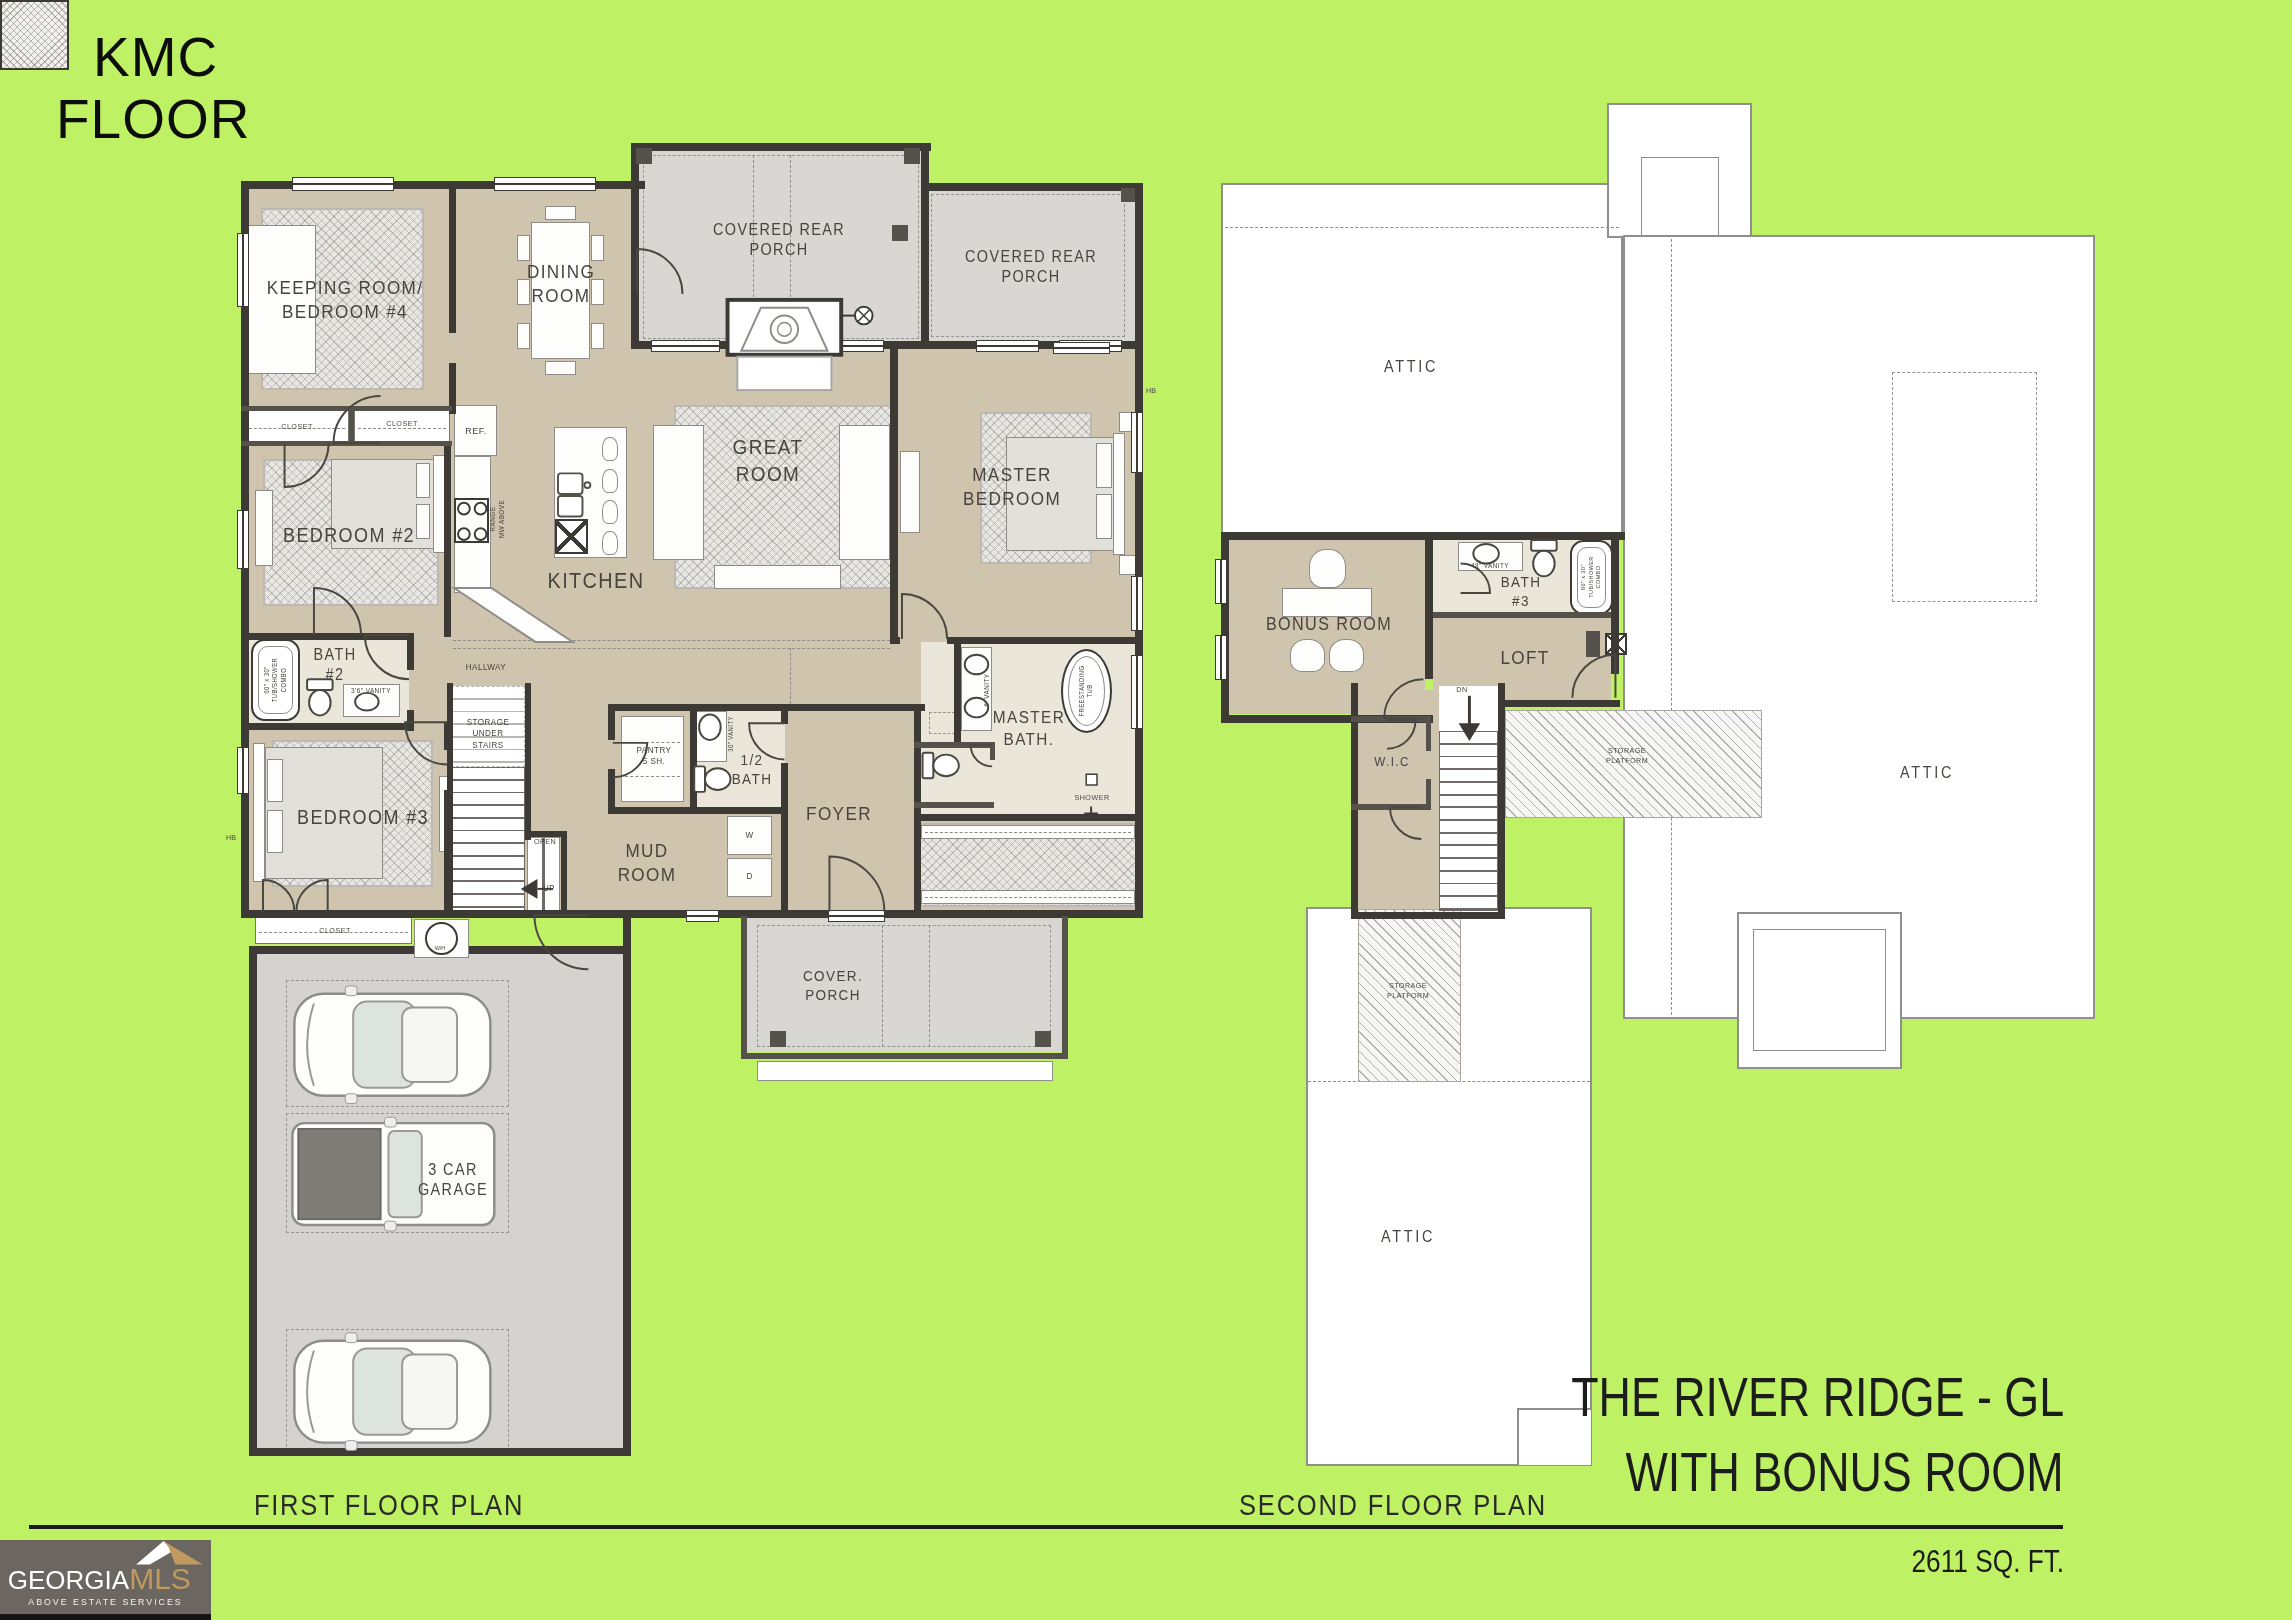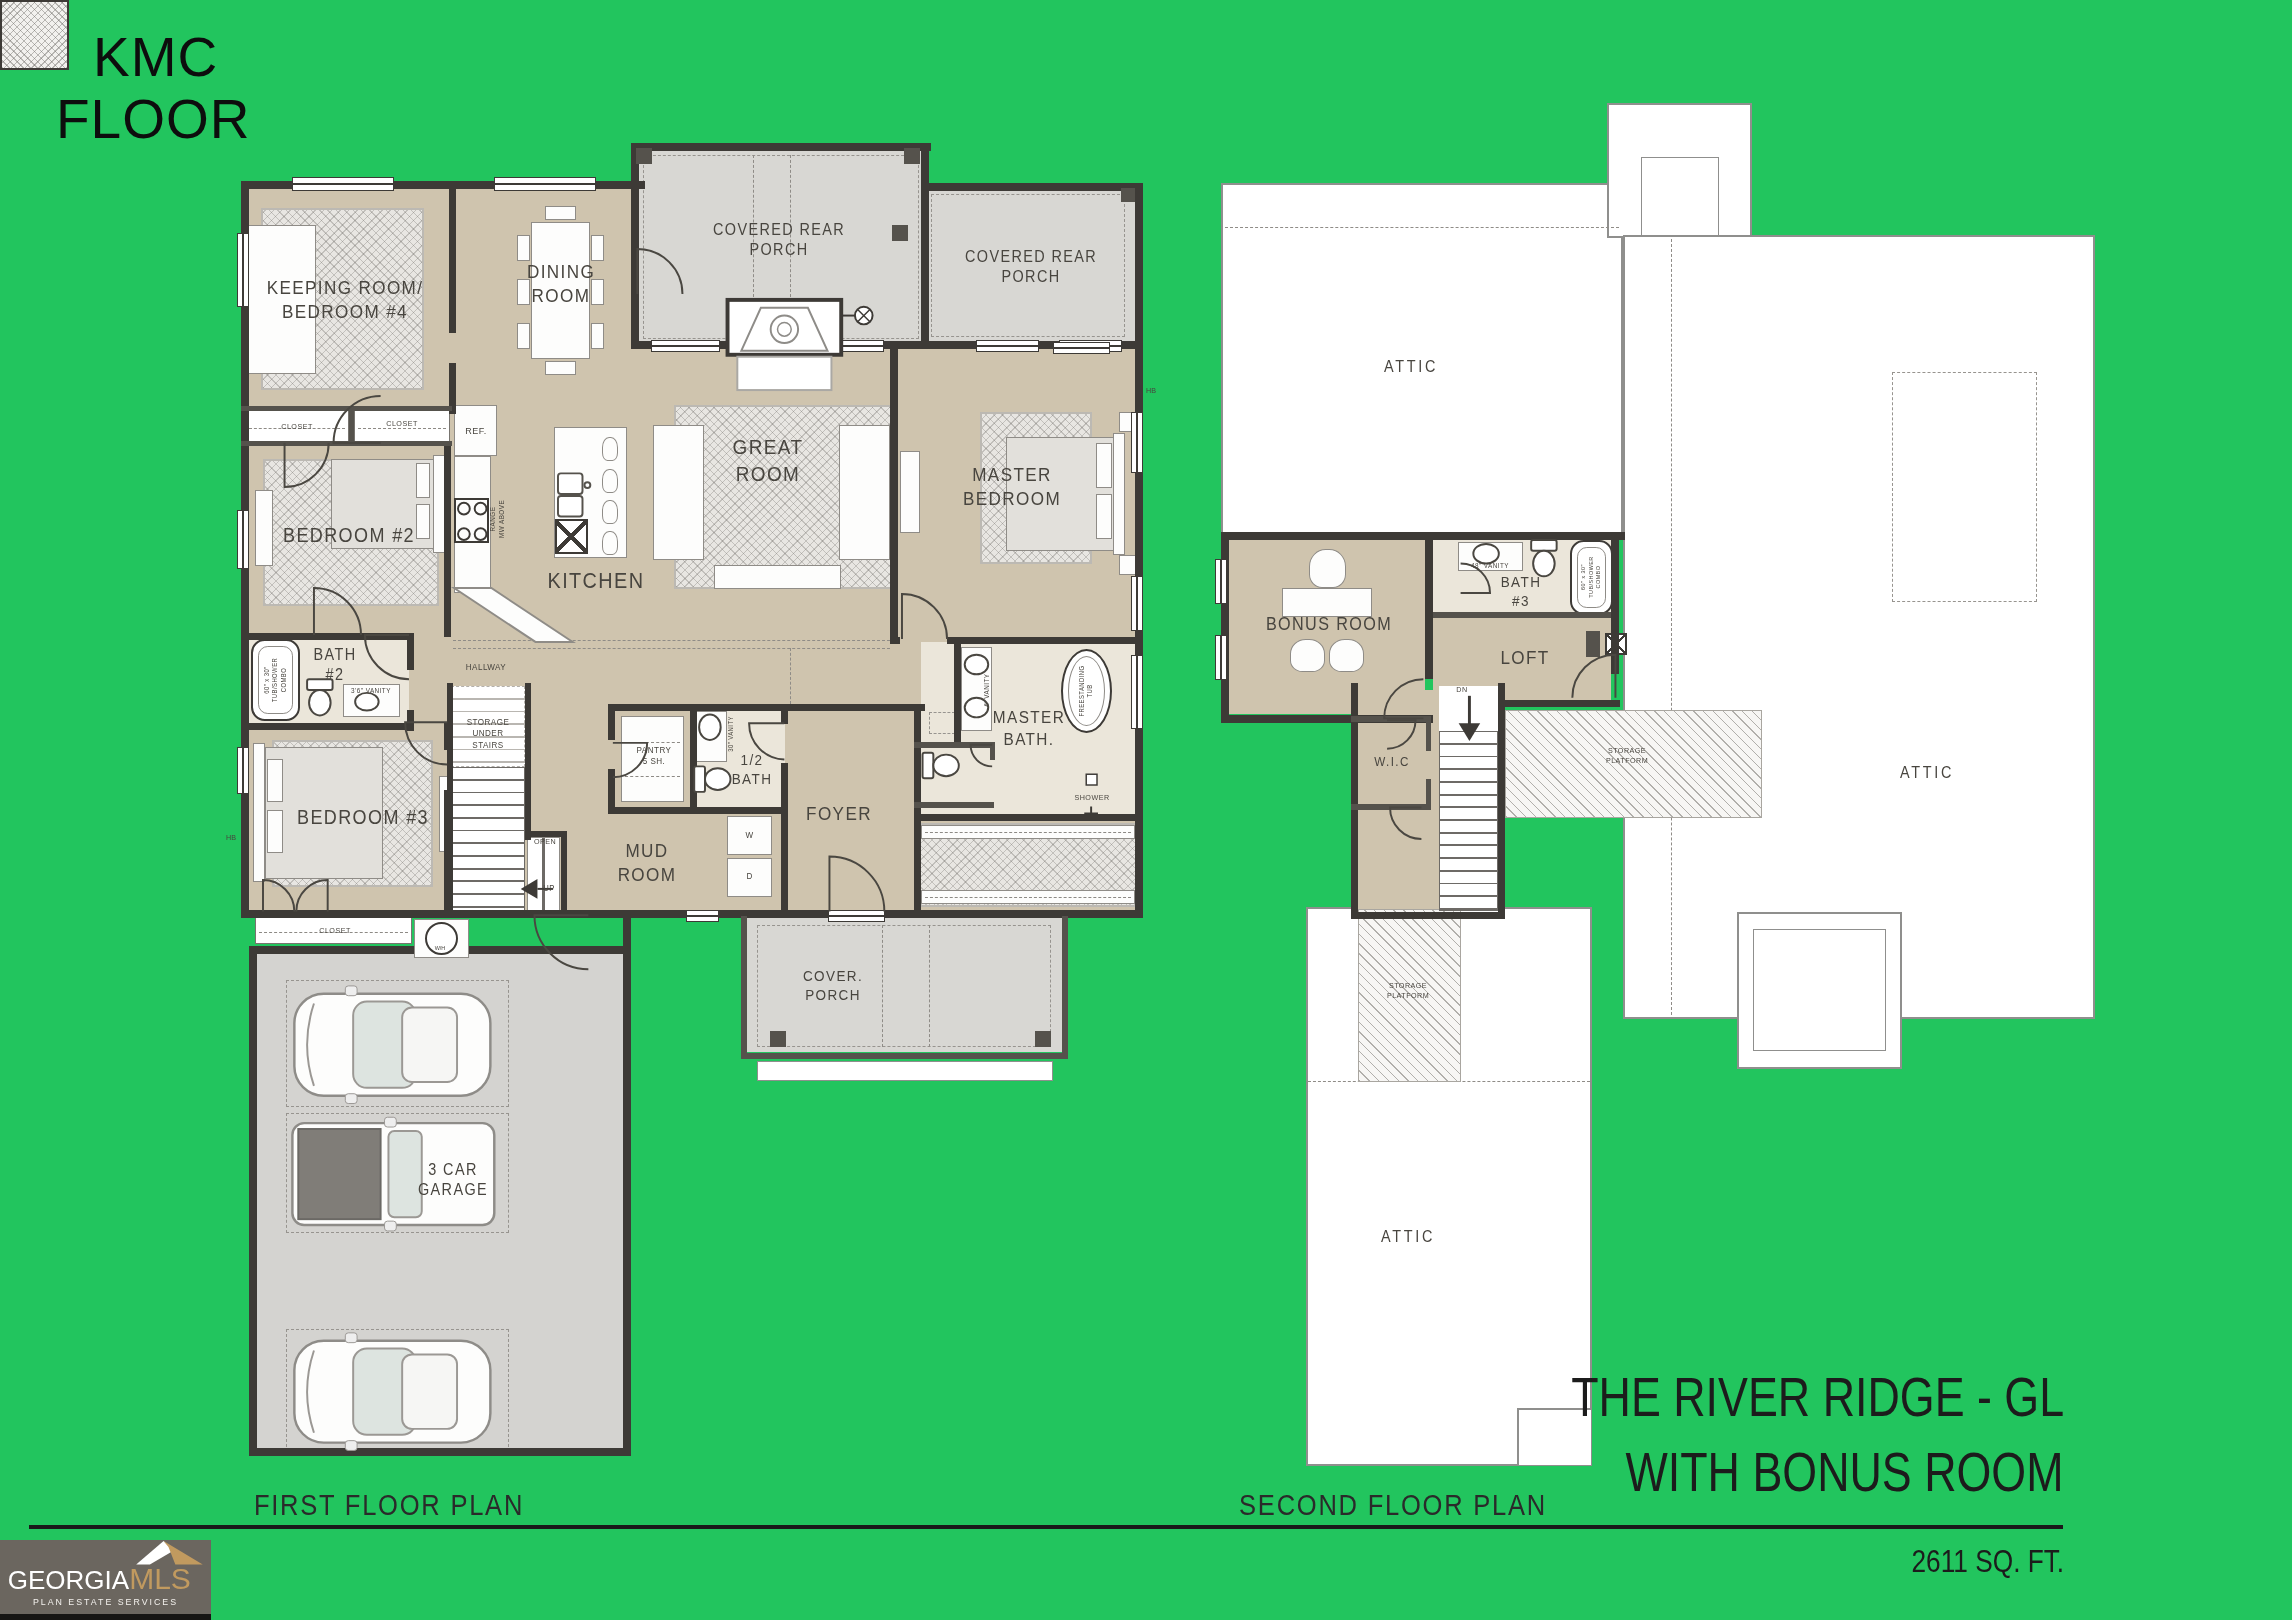--- a/index.html
+++ b/index.html
@@ -1,16 +1,16 @@
 <!DOCTYPE html>
 <html><head>
 <meta charset="utf-8">
 <style>
   html,body{margin:0;padding:0;background:#ffffff;}
-  #sheet{position:relative;width:2293px;height:1620px;background:#22c55e;overflow:hidden;
+  #sheet{position:relative;width:2293px;height:1620px;background:#bef264;overflow:hidden;
          font-family:"Liberation Sans",sans-serif;}
   .f,.w,.furn,.bed,.dash,.winH,.winV,.post,.closet,.tub,.hatchx,.hatchd,.stairs,.stairdash,
   .xbox,.attic,.chair,.dashH,.dashV,.cream{position:absolute;box-sizing:border-box;}
   .w{background:#3d3a36;z-index:15;}
   .wt{background:#55524c;z-index:15;position:absolute;box-sizing:border-box;}
   .f{z-index:1;}
   .tan{background:#cfc4ae;}
   .porch{background:#d8d7d3;}
   .gar{background:#d4d3d0;}
   .cream{background:#ebe6da;z-index:2;}
@@ -499,18 +499,18 @@
   <div style="position:absolute;right:229px;top:1543px;z-index:40;text-align:right;color:#1c1c1c;font-size:32px;transform:scaleX(.82);transform-origin:100% 50%;white-space:nowrap;">2611 SQ. FT.</div>
 
   <div class="logo">
     <svg width="71" height="23.5" style="position:absolute;right:7.8px;top:1px;" viewBox="0 0 72 24">
       <polygon points="4,24 32,0 42,10 18,24" fill="#ffffff"></polygon>
       <polygon points="32,0 72,24 44,24 37,6" fill="#c19a5f"></polygon>
     </svg>
     <div style="position:absolute;left:7.8px;top:21.6px;white-space:nowrap;">
       <span style="color:#ffffff;font-size:26px;letter-spacing:0;margin-top:33px;">GEORGIA</span><span style="color:#c19a5f;font-size:30px;letter-spacing:0;">MLS</span>
     </div>
-    <div style="position:absolute;left:0;right:0;top:57px;text-align:center;color:#f4f2ee;font-size:8.8px;letter-spacing:2px;">PLAN ESTATE SERVICES</div>
+    <div style="position:absolute;left:0;right:0;top:57px;text-align:center;color:#f4f2ee;font-size:8.8px;letter-spacing:2px;">ABOVE ESTATE SERVICES</div>
     <div style="position:absolute;left:0;right:0;bottom:0;height:5.9px;background:#161513;"></div>
   </div>
 
 </div>
 
 
 </body></html>

